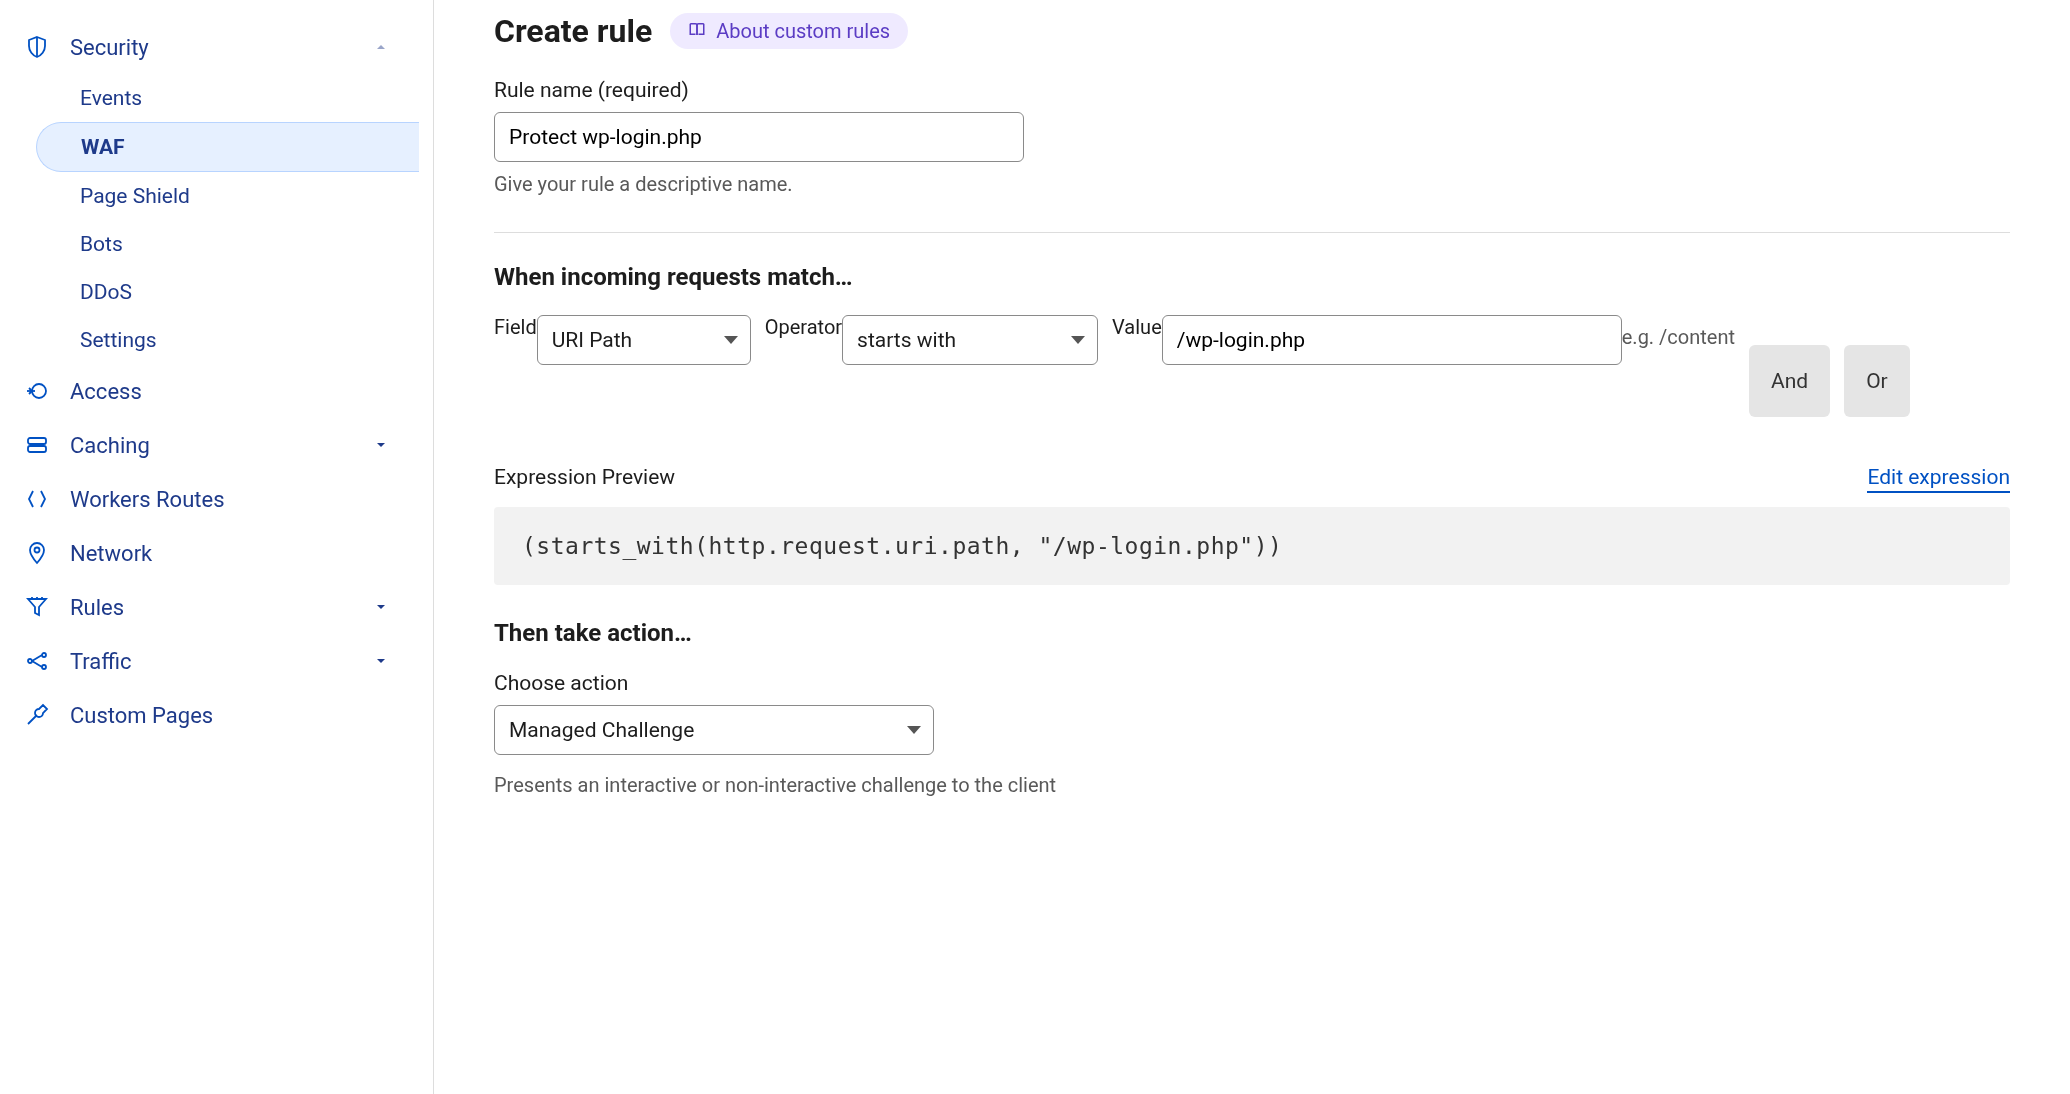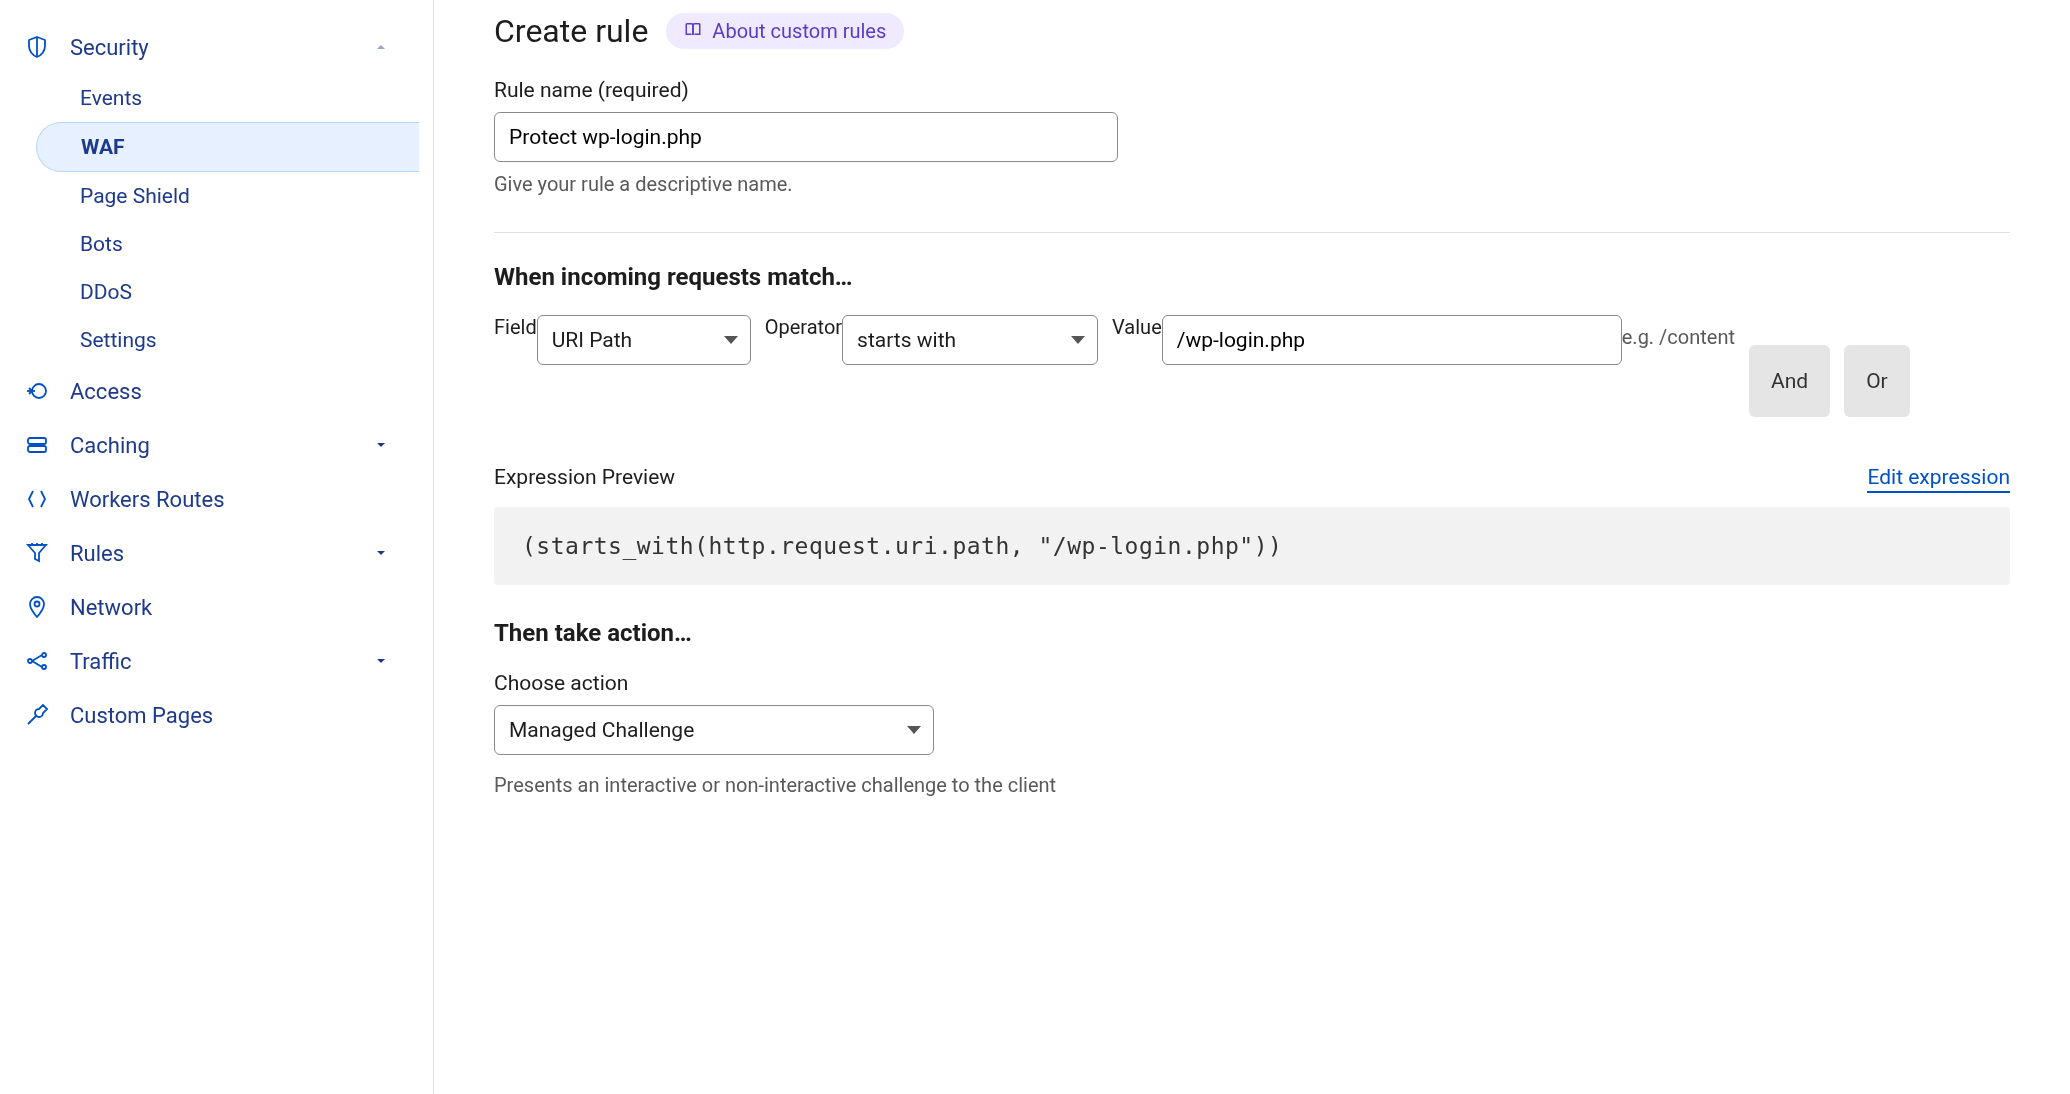--- a/index.html
+++ b/index.html
@@ -66,34 +66,34 @@
     margin-left:-20px;
     padding-left:44px;
   }
   
   .main{
     flex:1;
     padding:12px 60px 60px 60px;
     max-width:1700px;
   }
   .header-row{display:flex;align-items:center;gap:18px;margin-bottom:28px;}
-  .page-title{font-size:32px;font-weight:400;margin:0;}
+  .page-title{font-size:32px;font-weight:700;margin:0;}
   .about-pill{
     display:inline-flex;align-items:center;gap:10px;
     background:var(--pill-bg);
     color:var(--pill-text);
     font-size:20px;
     padding:6px 18px;
     border-radius:999px;
     cursor:pointer;
   }
   .about-pill svg{width:18px;height:18px;stroke:currentColor;fill:none;stroke-width:2;}
   .field-label{font-size:21px;color:var(--text);margin-bottom:10px;}
   .text-input{
-    width:624px;
+    width:530px;
     font-size:21px;
     padding:12px 14px;
     border:1px solid #8a8a8a;
     border-radius:6px;
     outline:none;
   }
   .hint{font-size:20px;color:var(--text-muted);margin-top:10px;}
   hr.sep{border:none;border-top:1px solid var(--border-light);margin:36px 0 30px 0;}
   .section-title{font-size:24px;font-weight:700;margin:0 0 24px 0;}
   .expr-row{display:flex;gap:14px;align-items:flex-start;}
@@ -224,42 +224,42 @@
             <path d="M8 4 L4 12 L8 20"></path>
             <path d="M16 4 L20 12 L16 20"></path>
           </svg>
       </span>
       <span>Workers Routes</span>
     </div>
 
     <div class="nav-item">
       <span class="icon">
         <svg viewBox="0 0 24 24">
+            <path d="M12 22 C12 22 5 14 5 9 A7 7 0 0 1 19 9 C19 14 12 22 12 22 Z"></path>
+            <circle cx="12" cy="9" r="2.5"></circle>
+          </svg>
+      </span>
+      <span>Network</span>
+    </div>
+
+    <div class="nav-item">
+      <span class="icon">
+        <svg viewBox="0 0 24 24">
             <path d="M3 4 H21 L14 12 V20 L10 18 V12 Z"></path>
             <path d="M7 2 V4"></path>
             <path d="M12 2 V4"></path>
             <path d="M17 2 V4"></path>
           </svg>
       </span>
       <span>Rules</span>
       <span class="chev">
         <svg viewBox="0 0 24 24">
             <path d="M6 9 L12 15 L18 9 Z" stroke="none"></path>
           </svg>
       </span>
-    </div>
-
-    <div class="nav-item">
-      <span class="icon">
-        <svg viewBox="0 0 24 24">
-            <path d="M12 22 C12 22 5 14 5 9 A7 7 0 0 1 19 9 C19 14 12 22 12 22 Z"></path>
-            <circle cx="12" cy="9" r="2.5"></circle>
-          </svg>
-      </span>
-      <span>Network</span>
     </div>
 
     <div class="nav-item">
       <span class="icon">
         <svg viewBox="0 0 24 24">
             <circle cx="5" cy="12" r="2"></circle>
             <circle cx="19" cy="6" r="2"></circle>
             <circle cx="19" cy="18" r="2"></circle>
             <path d="M7 12 L17 6"></path>
             <path d="M7 12 L17 18"></path>

